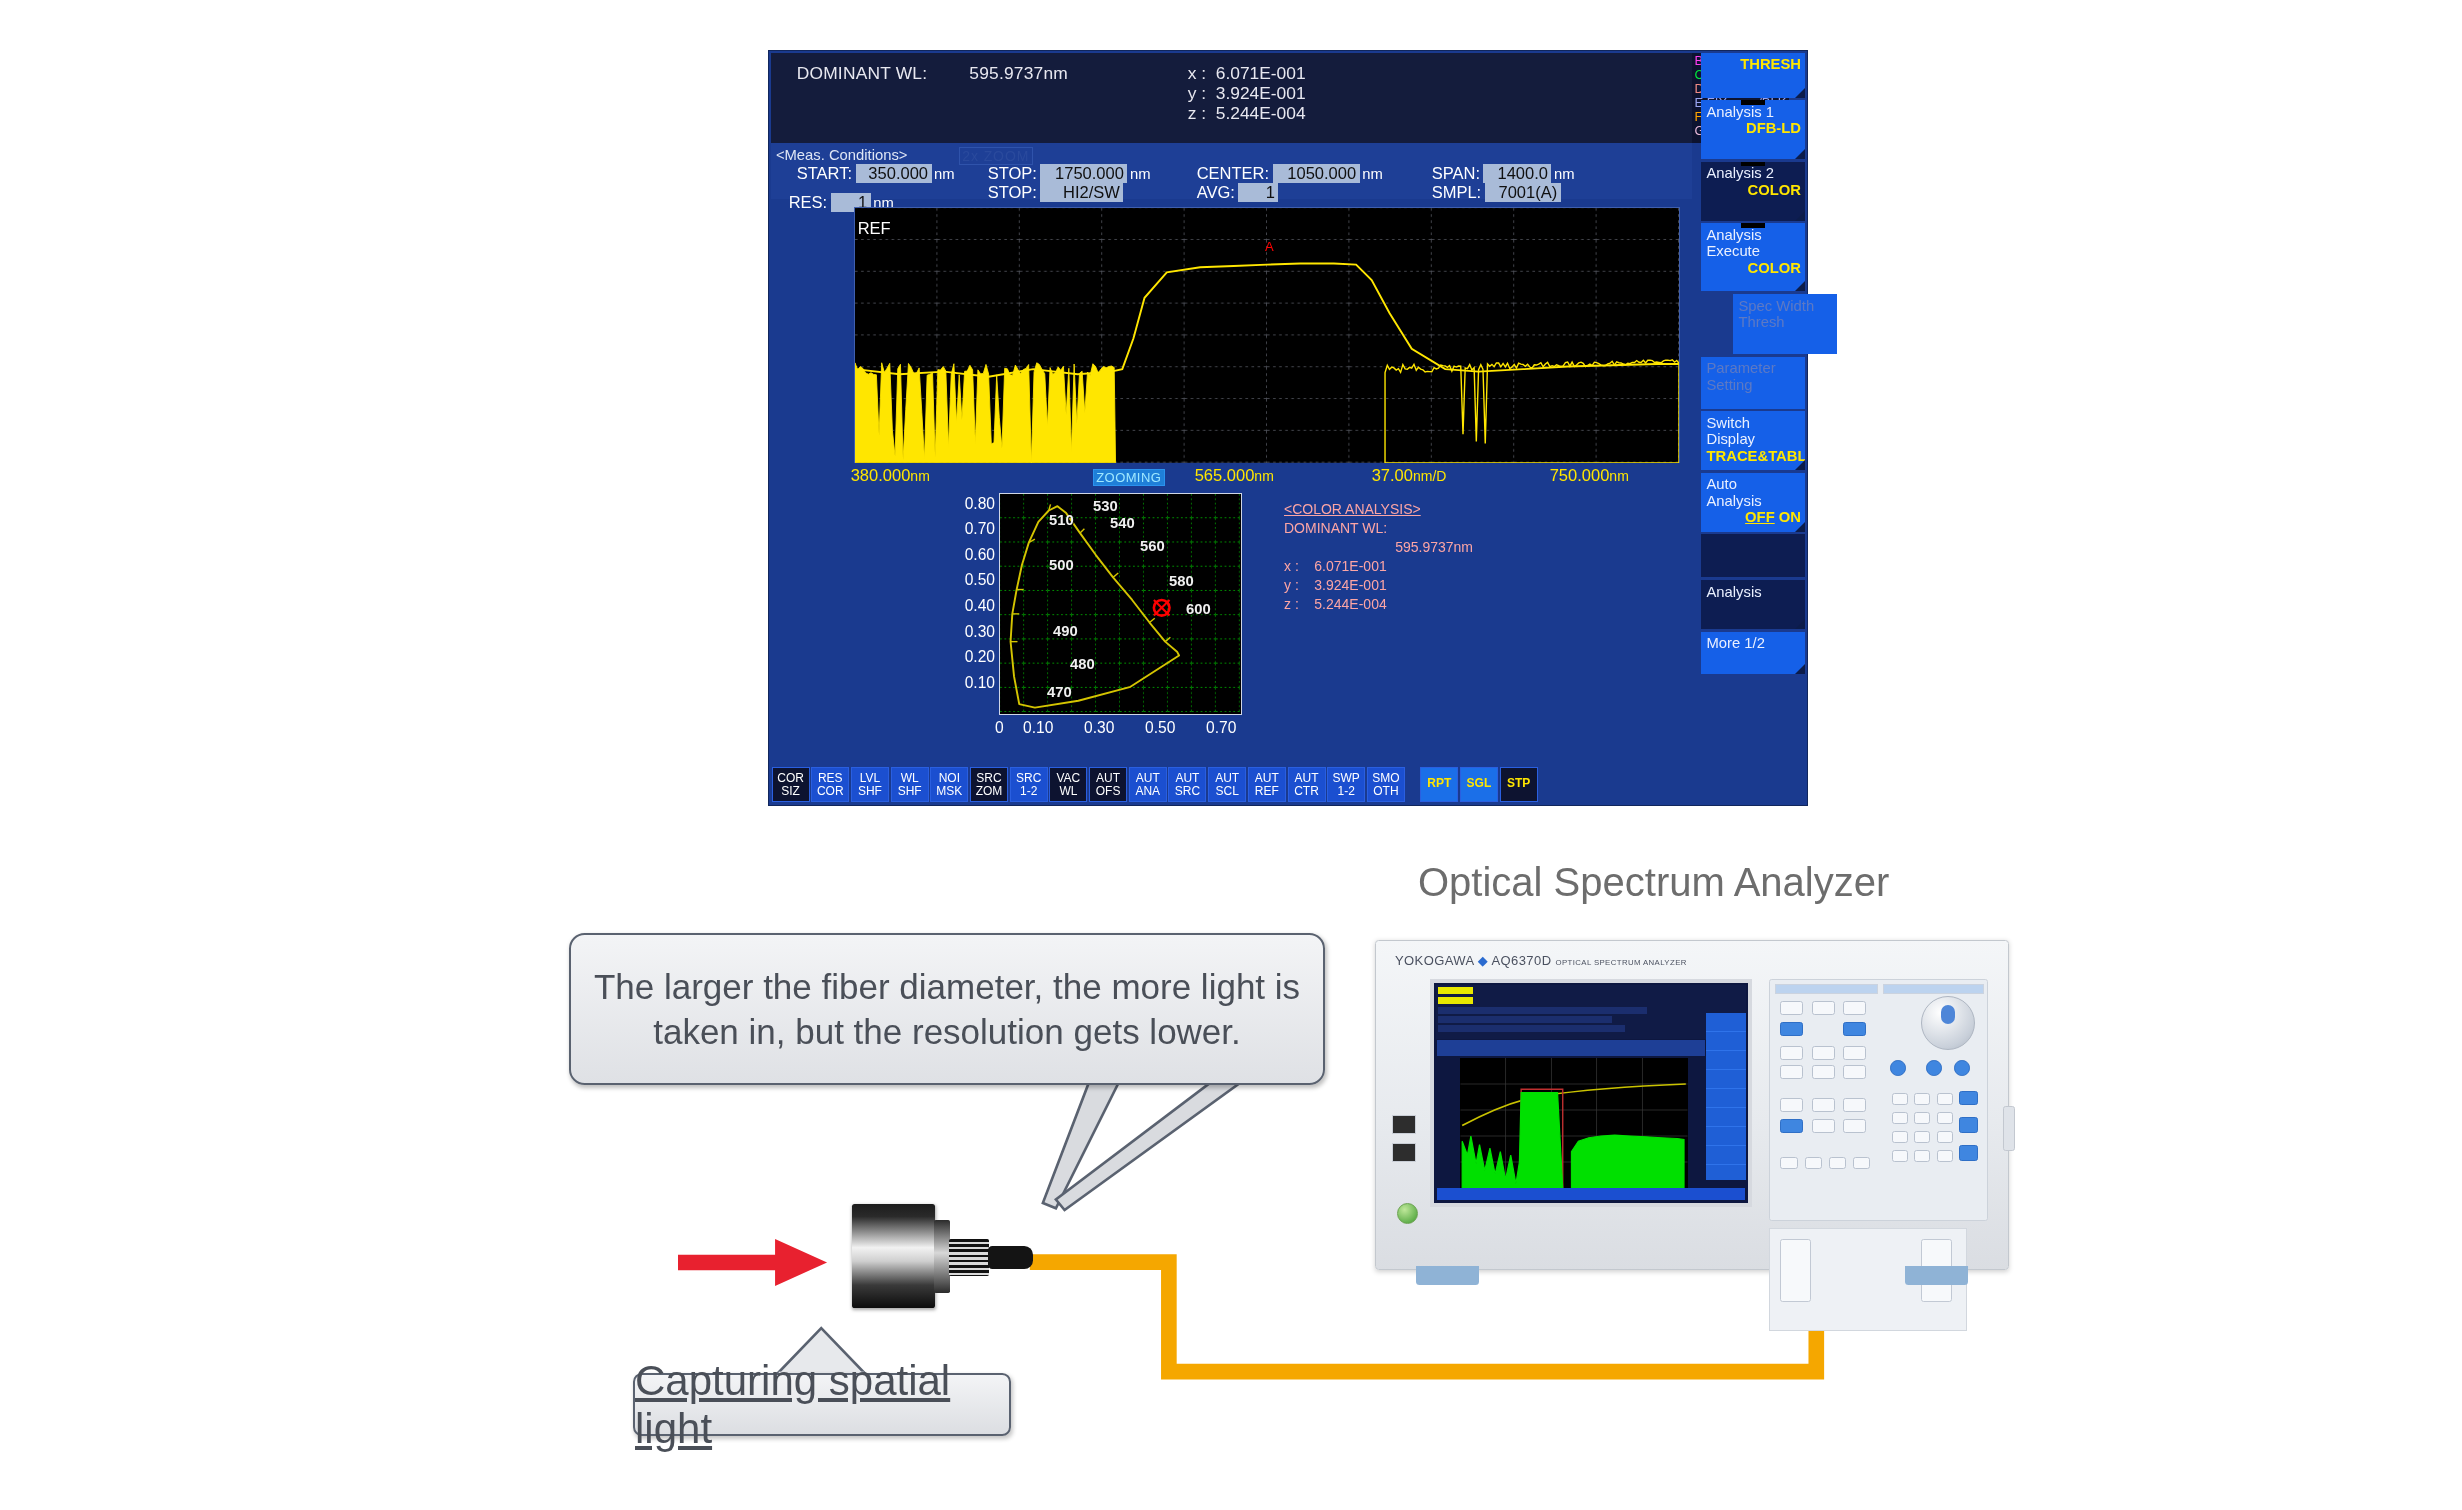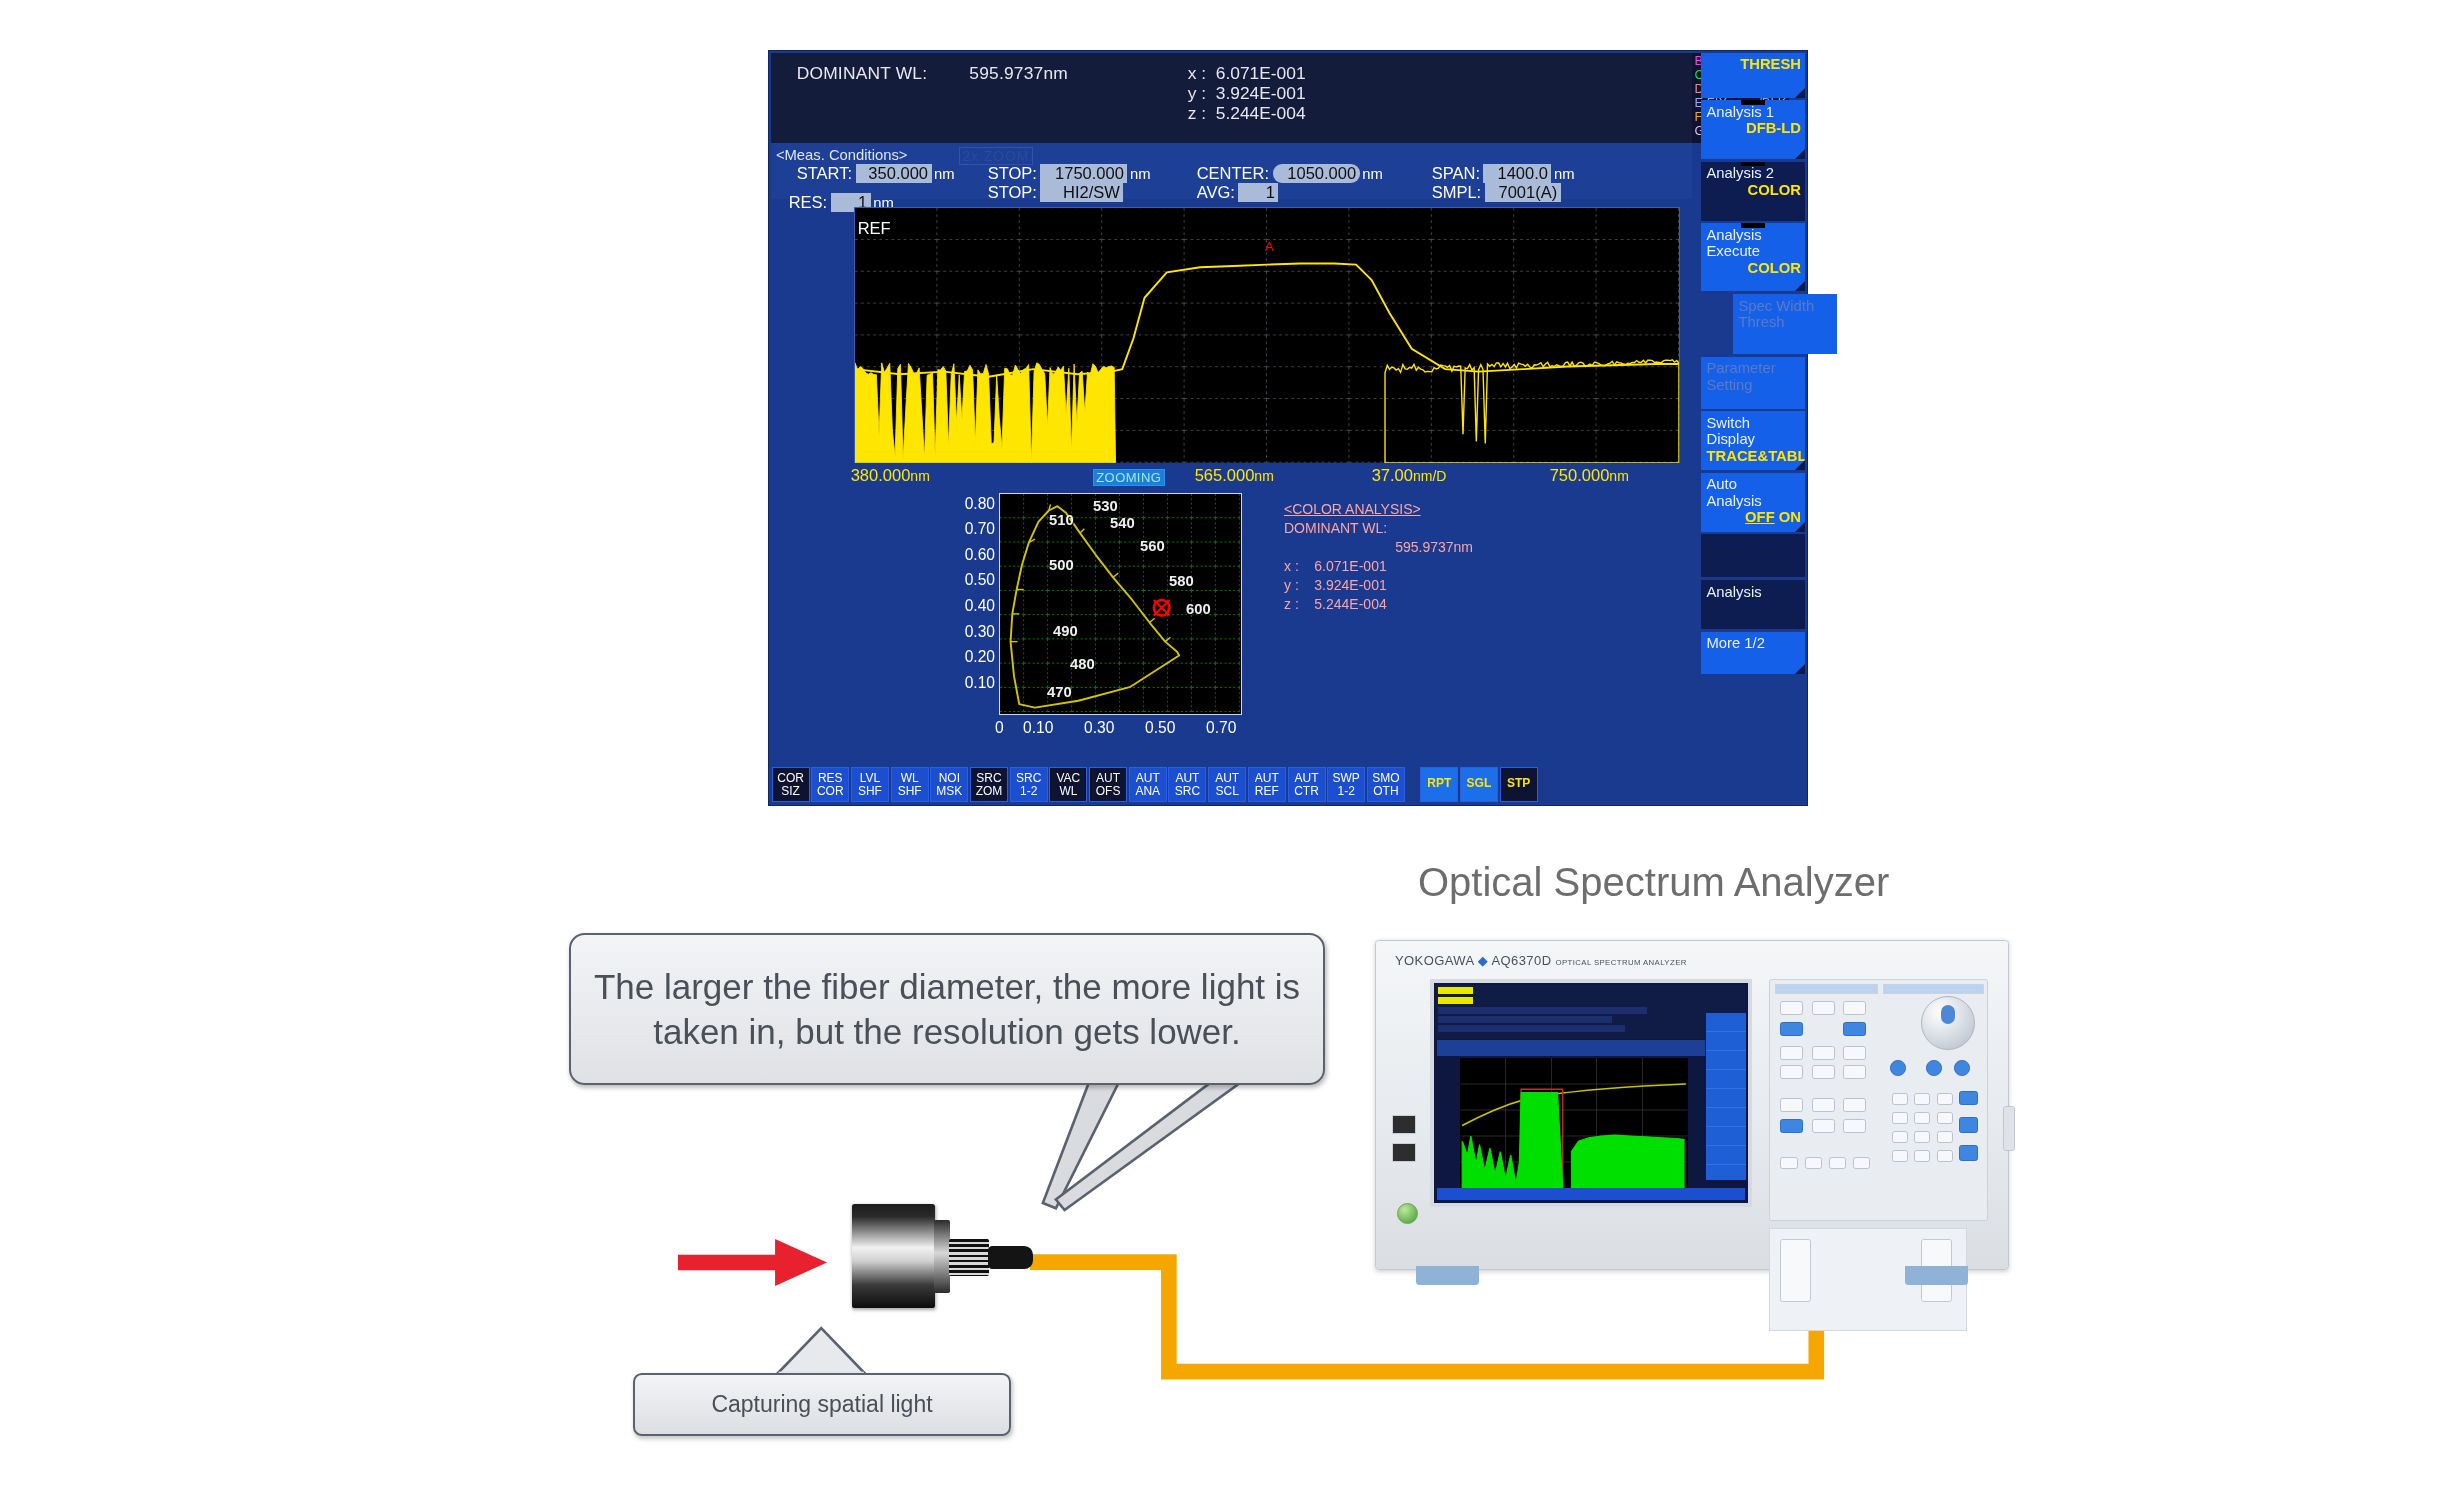--- a/index.html
+++ b/index.html
@@ -150,21 +150,21 @@
     text-align:center; color:#4a4f58; font-size:35px; line-height:45px;
     padding:0 22.6px;
   }
 
   .label-cap {
     position:absolute; left:633px; top:1373px; width:378px; height:63px;
     background:linear-gradient(180deg,#f3f4f6 0%, #dcdee2 100%);
     border:2.6px solid #5a6270; border-radius:8.7px;
     box-shadow:1.7px 2.6px 4.3px rgba(0,0,0,0.22);
     display:flex; align-items:center; justify-content:center;
-    color:#4a4f58; font-size:23px;
+    color:#4a4f58; font-size:42px;text-decoration:underline;
   }
 
   .red-arrow { position:absolute; left:678px; top:1232px; width:156px; height:61px; }
 
   .collimator { position:absolute; left:852px; top:1204px; width:148px; height:104px; }
   .coll-body {
     position:absolute; left:0; top:0; width:83px; height:104px;
     background:linear-gradient(180deg,#1c1c1c 0%, #2a2a2a 12%, #f2f2f2 42%, #cfcfcf 55%, #3a3a3a 78%, #0c0c0c 100%);
     border-radius:2.6px; box-shadow:0.9px 1.7px 3.5px rgba(0,0,0,0.35);
   }
@@ -276,21 +276,21 @@
               <span class="v" style="min-width: 76px;">350.000</span>
               <span class="u">nm</span>
             </div>
             <div class="fld" style="left: 217px;">
               <span class="k">STOP:</span>
               <span class="v" style="min-width: 87px;">1750.000</span>
               <span class="u">nm</span>
             </div>
             <div class="fld" style="left: 426px;">
               <span class="k">CENTER:</span>
-              <span class="v" style="min-width: 87px; border-radius: 9px;">1050.000</span>
+              <span class="v" style="min-width: 87px;">1050.000</span>
               <span class="u">nm</span>
             </div>
             <div class="fld" style="left: 661px;">
               <span class="k">SPAN:</span>
               <span class="v" style="min-width: 68px;">1400.0</span>
               <span class="u">nm</span>
             </div>
           </div>
         <div class="meas-row r2" id="meas-row2">
             <div class="fld" style="left: 18px; margin-top: 10px;">

